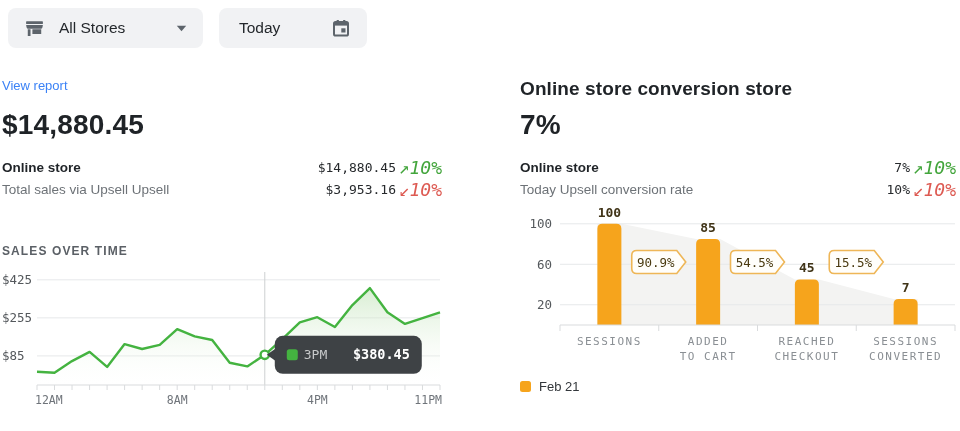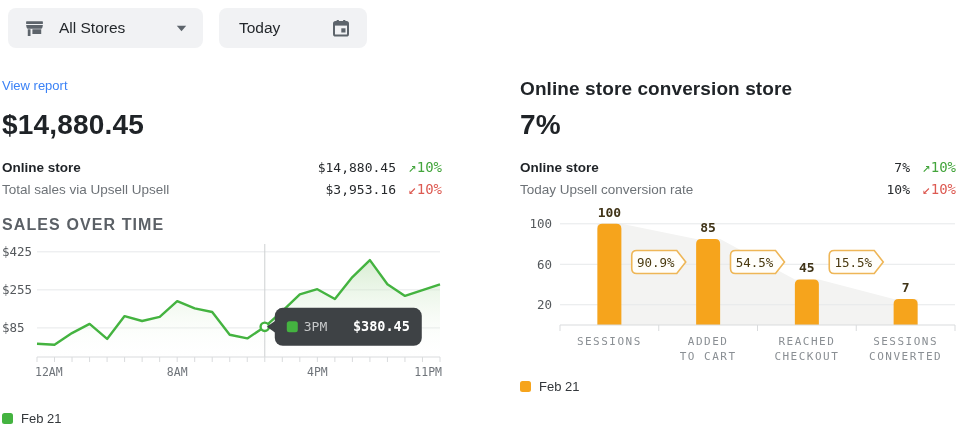--- a/index.html
+++ b/index.html
@@ -22,25 +22,25 @@
   .panel-head { display:flex; align-items:baseline; justify-content:space-between; height:22px; }
   h2.panel-title { font-size:19px; font-weight:700; color:#1f2327; letter-spacing:.1px; }
   a.view-report { font-size:13px; color:#3b82f6; text-decoration:none; cursor:pointer; }
   .big-value { font-size:28px; font-weight:700; margin-top:9px; letter-spacing:.2px; color:#1f2327; }
 
   .rows { margin-top:15px; }
   .metric-row { display:flex; align-items:center; height:22px; font-size:13.5px; }
   .metric-row .m-label { flex:1; color:#6d7277; }
   .metric-row.bold .m-label { color:#1f2327; font-weight:700; }
   .m-value { font-family:"DejaVu Sans Mono", monospace; font-size:13px; color:#26292c; text-align:right; }
-  .m-change { width:46px; text-align:right; font-family:"DejaVu Sans Mono", monospace; font-size:14px; }
+  .m-change { width:46px; text-align:right; font-family:"DejaVu Sans Mono", monospace; font-size:18px;font-style:italic; }
   .m-change.up { color:#43a53c; }
   .m-change.down { color:#dd5a52; }
 
-  .section-title { margin-top:16px; font-size:16px; font-weight:700; letter-spacing:1.1px; color:#5b6066; height:16px; }
+  .section-title { margin-top:44px; font-size:12px; font-weight:700; letter-spacing:1.1px; color:#5b6066; height:16px; }
 
   .chart-svg { display:block; margin-top:2px; }
   .legend { display:flex; align-items:center; gap:8px; margin-top:2px; font-size:13px; color:#33373b; }
   .legend .sw { width:11px; height:11px; border-radius:2.5px; display:inline-block; }
 </style>
 </head>
 <body>
 
 <div class="app">
 

